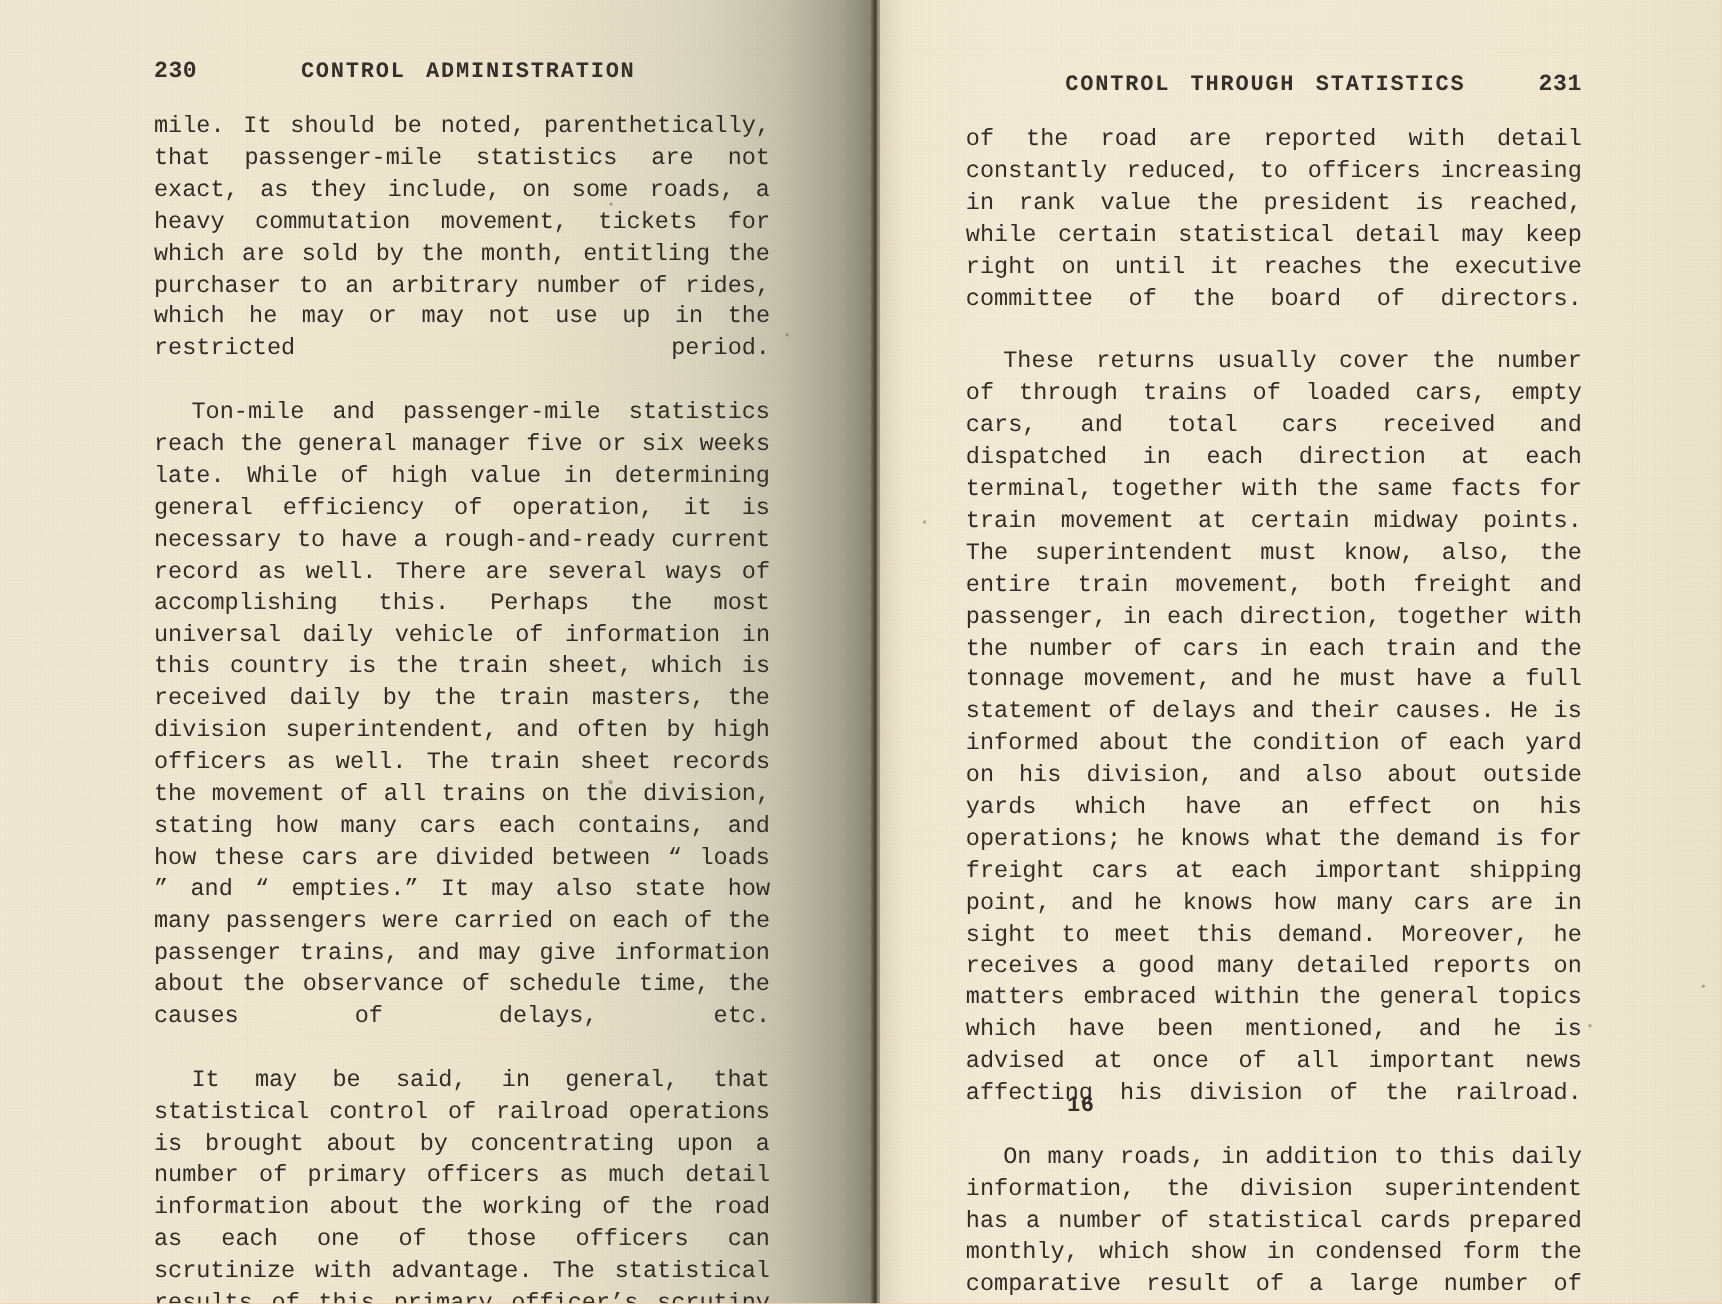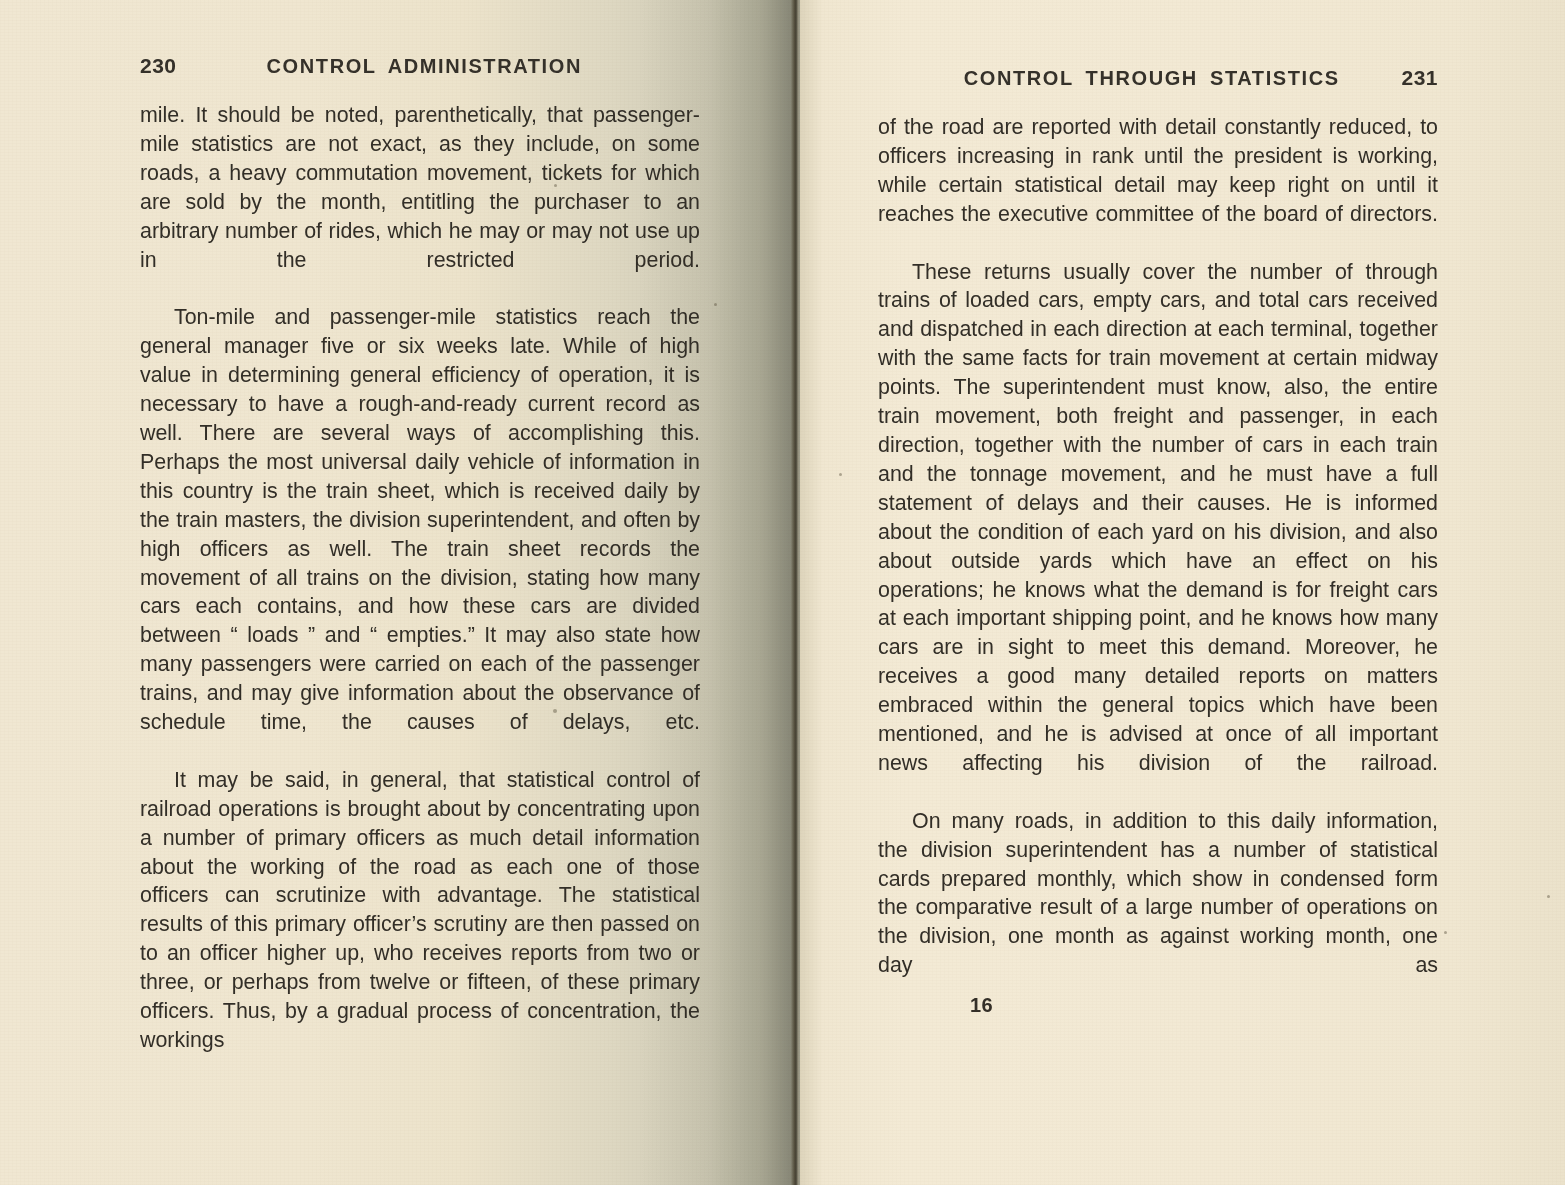--- a/index.html
+++ b/index.html
@@ -8,21 +8,21 @@
     padding: 0;
     background: #e9dfc8;
   }
 
   .spread {
     position: relative;
     width: 1565px;
     height: 1185px;
     overflow: hidden;
     background: #fdba74;
-    font-family: Liberation Sans, sans-serif;
+    font-family: Liberation Mono, monospace;
     -webkit-font-smoothing: antialiased;
   }
 
   
   .leaf {
     position: absolute;
     top: 0;
     height: 1185px;
   }
   .leaf.verso {
@@ -192,21 +192,21 @@
   </div>
 
   <div class="page right">
 
     <div class="running-head right-head">
       <span class="title">CONTROL THROUGH STATISTICS</span>
       <span class="folio">231</span>
     </div>
 
     <div class="body">
-      <p class="first">of the road are reported with detail constantly reduced, to officers increasing in rank until the president is working, while certain statistical detail may keep right on until it reaches the executive committee of the board of directors.</p>
+      <p class="first">of the road are reported with detail constantly reduced, to officers increasing in rank value the president is reached, while certain statistical detail may keep right on until it reaches the executive committee of the board of directors.</p>
       <p>These returns usually cover the number of through trains of loaded cars, empty cars, and total cars received and dispatched in each direction at each terminal, together with the same facts for train movement at certain midway points.  The superintendent must know, also, the entire train movement, both freight and passenger, in each direction, together with the number of cars in each train and the tonnage movement, and he must have a full statement of delays and their causes.  He is informed about the condition of each yard on his division, and also about outside yards which have an effect on his operations; he knows what the demand is for freight cars at each important shipping point, and he knows how many cars are in sight to meet this demand.  Moreover, he receives a good many detailed reports on matters embraced within the general topics which have been mentioned, and he is advised at once of all important news affecting his division of the railroad.</p>
       <p>On many roads, in addition to this daily information, the division superintendent has a number of statistical cards prepared monthly, which show in condensed form the comparative result of a large number of operations on the division, one month as against working month, one day as</p>
     </div>
 
     <div class="signature-mark">16</div>
   </div>
 
   <span class="speck" style="left:554px;  top:184px;  width:3px; height:3px;"></span>
   <span class="speck" style="left:553px;  top:709px;  width:4px; height:4px;"></span>
   <span class="speck" style="left:714px;  top:303px;  width:3px; height:3px;"></span>

